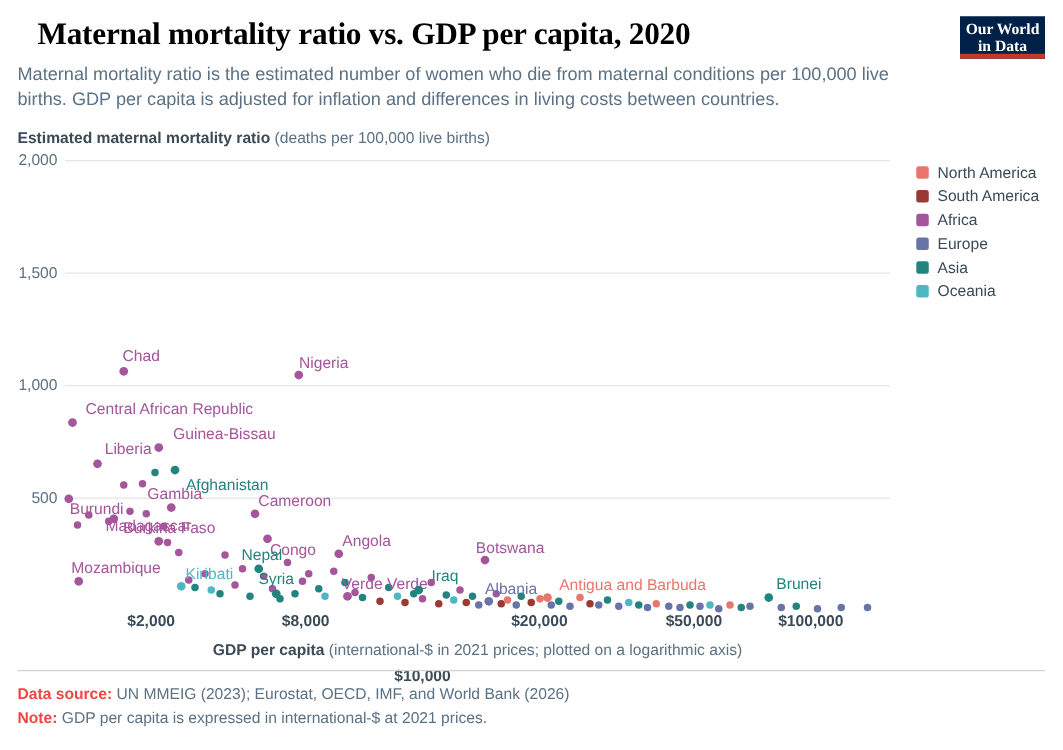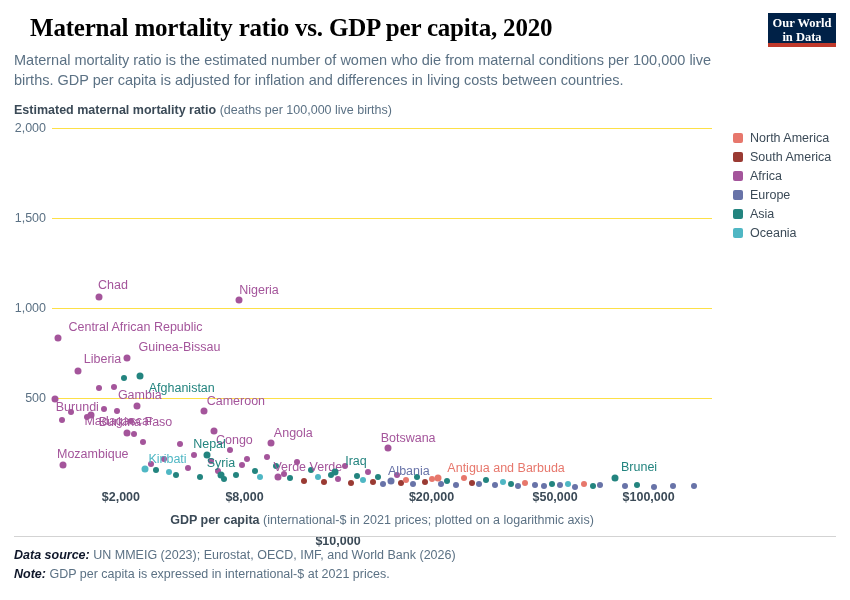--- a/index.html
+++ b/index.html
@@ -84,21 +84,21 @@
     left: 52px;
     top: 128px;
     width: 660px;
     height: 360px;
   }
   .gridline {
     position: absolute;
     left: 0;
     width: 100%;
     height: 1px;
-    background: #fde047;
+    background: #e5e5e5;
   }
   .ytick {
     position: absolute;
     right: 100%;
     margin-right: 6px;
     transform: translateY(-50%);
     font-size: 12.5px;
     color: #5b7184;
     white-space: nowrap;
   }
@@ -167,21 +167,21 @@
   }
   .footer-left {
     position: absolute;
     left: 14px;
     top: 546px;
     width: 540px;
     font-size: 12.5px;
     line-height: 19px;
     color: #5b7184;
   }
-  .footer-left b { color: #0f172a; font-style: italic; }
+  .footer-left b { color: #ef4444; }
   .footer-right {
     position: absolute;
     right: 14px;
     top: 546px;
     font-size: 12.5px;
     color: #5b7184;
     text-align: right;
   }
 </style>
 </head>

